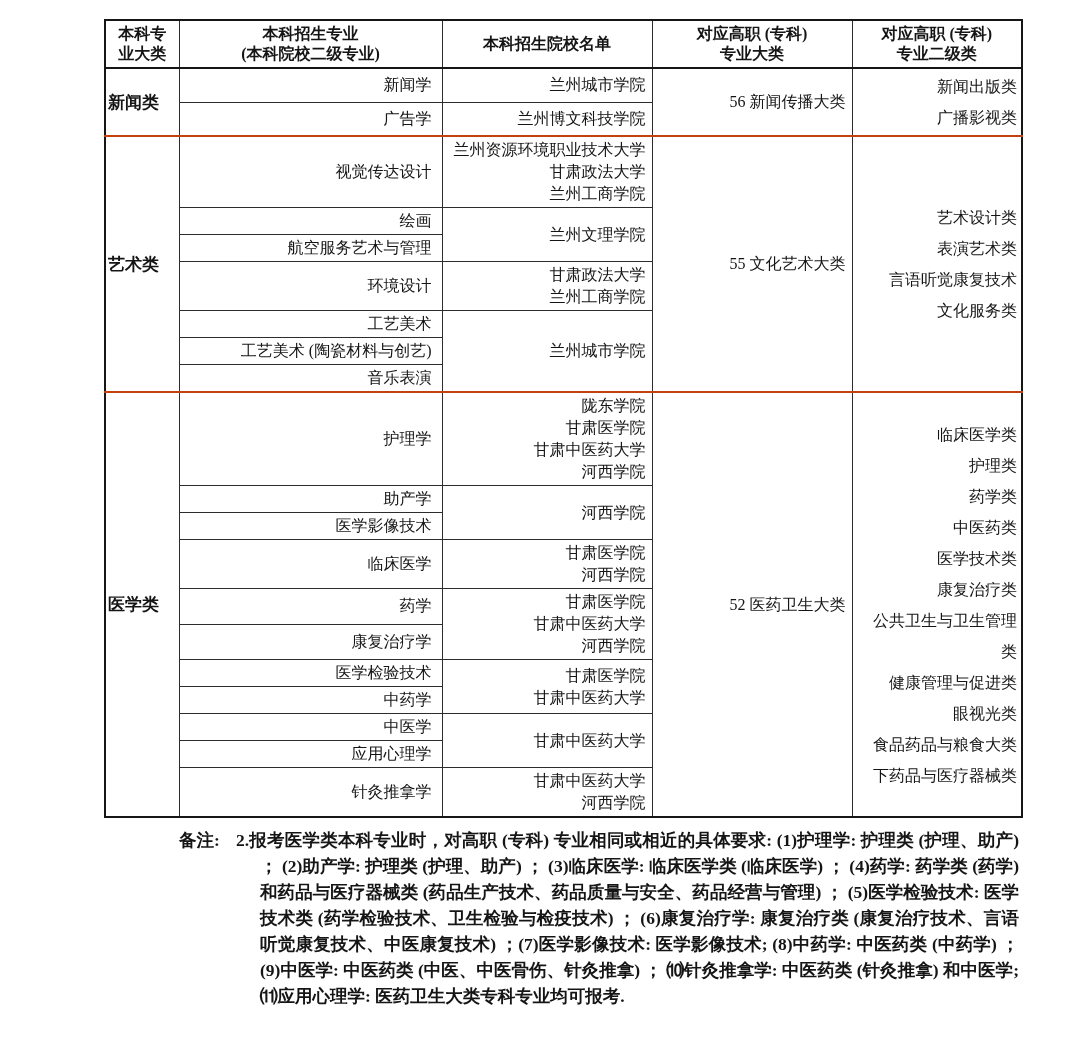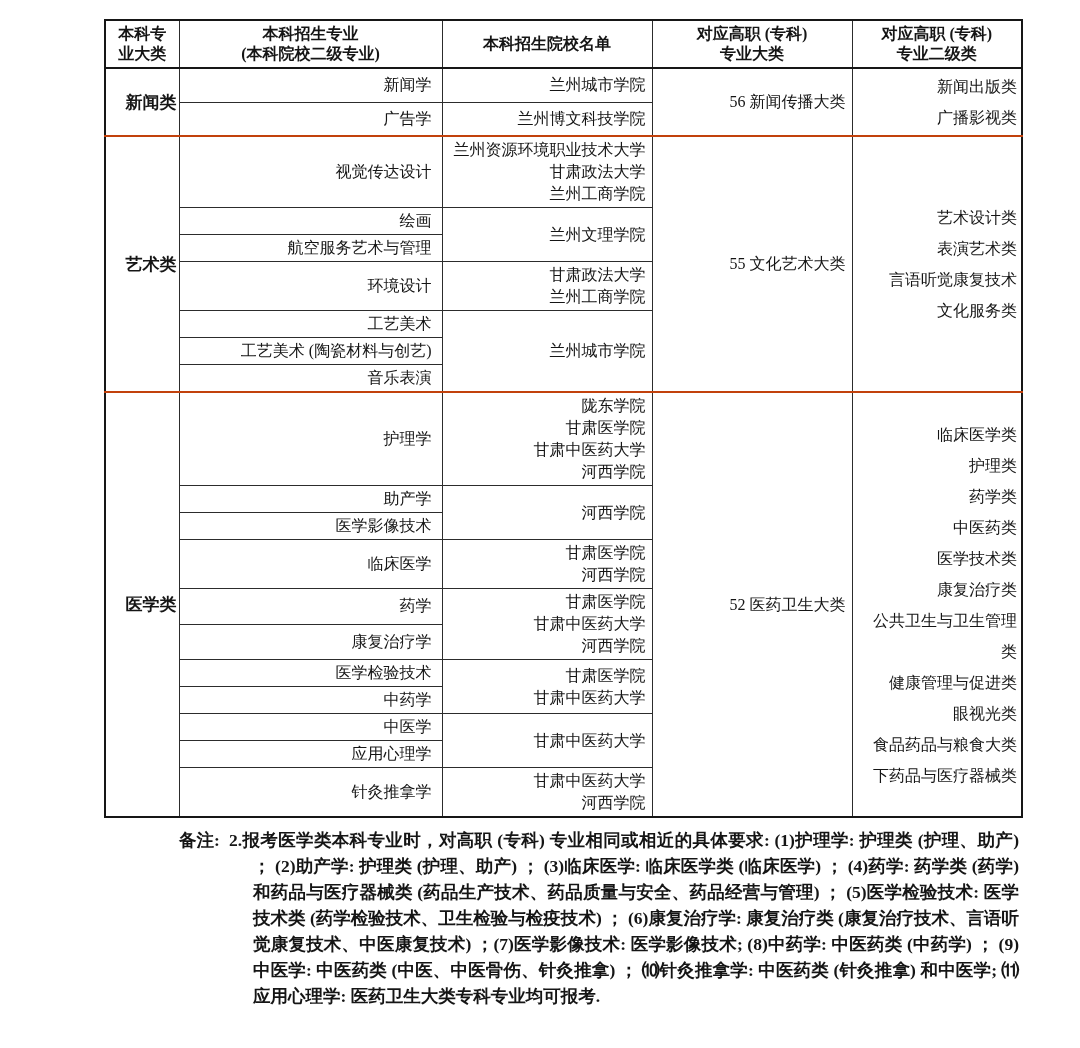--- a/index.html
+++ b/index.html
@@ -28,21 +28,21 @@
   .majors thead th {
     font-weight: bold;
     text-align: center;
     padding: 3px 4px;
     line-height: 20px;
     border-bottom: 2px solid #161616;
     height: 44px;
   }
   td.section-cell {
     font-weight: bold;
-    text-align: right;
+    text-align: left;
     font-size: 17px;
     padding: 2px 2px;
   }
   td.major-cell {
     padding: 2px 10px 2px 13px;
     line-height: 22px;
     height: 27px;
   }
   td.college-cell {
     padding: 2px 6px 2px 11px;
@@ -57,20 +57,21 @@
     line-height: 31px;
   }
   tr.section-start td { border-top: 2px solid #c2410c; }
 
   .notes {
     display: flex;
     margin: 9px 80px 0 160px;
     font-weight: bold;
     font-size: 17.5px;
     line-height: 26px;
+    gap: 7px;
   }
   .notes-label { flex: 0 0 50px; white-space: nowrap; }
   .notes-items { flex: 1; }
   .note-item {
     padding-left: 24px;
     text-indent: -24px;
     text-align: justify;
   }
 </style>
 </head>

